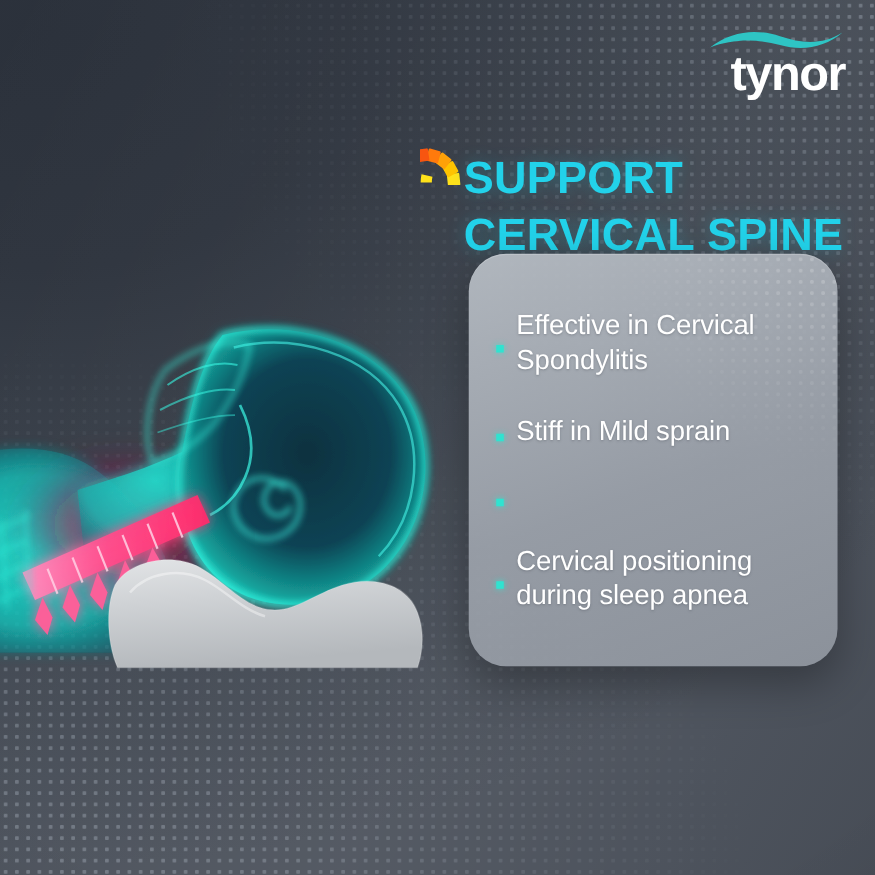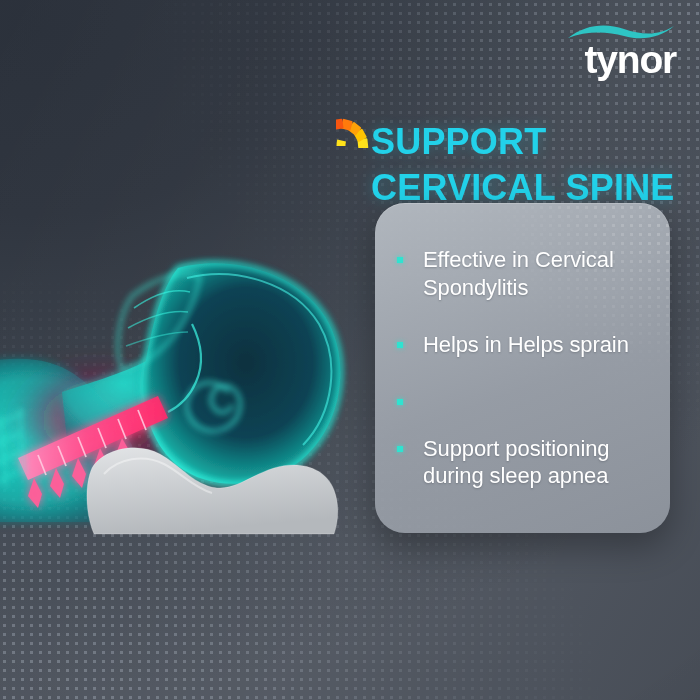--- a/index.html
+++ b/index.html
@@ -119,22 +119,22 @@
     border-radius: 30px;
     background-image: radial-gradient(circle, rgba(255,255,255,0.22) 1.4px, rgba(0,0,0,0) 1.8px);
     background-size: 9px 9px;
     -webkit-mask-image: radial-gradient(80% 70% at 100% 0%, rgba(0,0,0,1) 0%, rgba(0,0,0,0.4) 45%, rgba(0,0,0,0) 75%);
             mask-image: radial-gradient(80% 70% at 100% 0%, rgba(0,0,0,1) 0%, rgba(0,0,0,0.4) 45%, rgba(0,0,0,0) 75%);
     pointer-events: none;
   }
   .feature {
     position: relative;
     display: flex;
-    align-items: flex-start;
-    gap: 20px;
+    align-items: center;
+    gap: 10px;
     z-index: 2;
   }
   .bullet {
     flex: 0 0 auto;
     width: 6px;
     height: 6px;
     margin-top: 11px;
     background: #2fe3d0;
     box-shadow: 0 0 5px rgba(47,227,208,0.85);
   }
@@ -323,26 +323,26 @@
   <div class="panel">
     <div class="panel-dots"></div>
 
     <div class="feature">
       <span class="bullet"></span>
       <span class="feature-text">Effective in Cervical Spondylitis</span>
     </div>
 
     <div class="feature">
       <span class="bullet"></span>
-      <span class="feature-text">Helps in Helps sprain</span>
+      <span class="feature-text">Stiff in Mild sprain</span>
     </div>
 
     <div class="feature">
       <span class="bullet"></span>
     </div>
 
     <div class="feature">
       <span class="bullet"></span>
-      <span class="feature-text">Support positioning during sleep apnea</span>
+      <span class="feature-text">Cervical positioning during sleep apnea</span>
     </div>
   </div>
 
 </div>
 
 </body></html>

